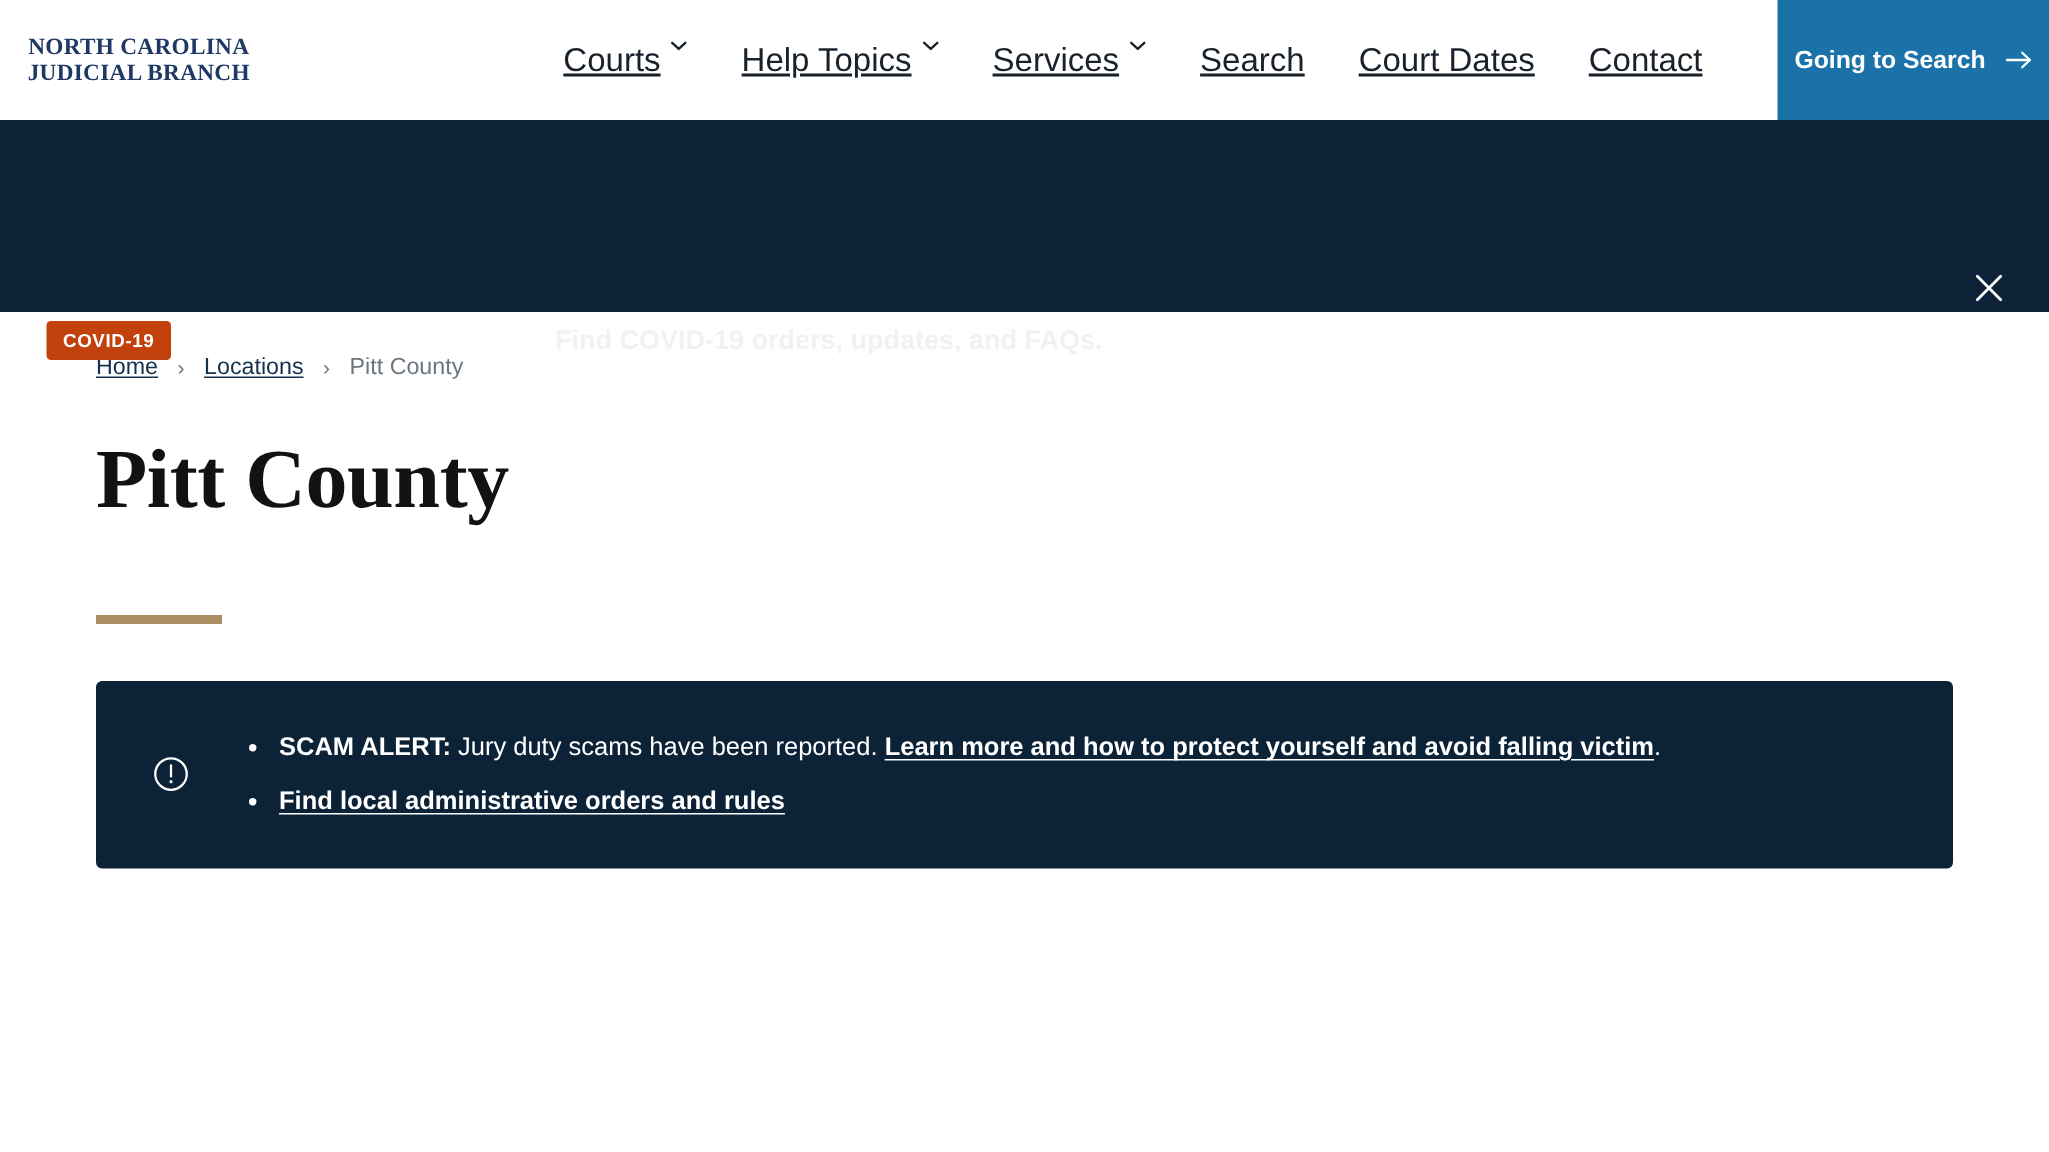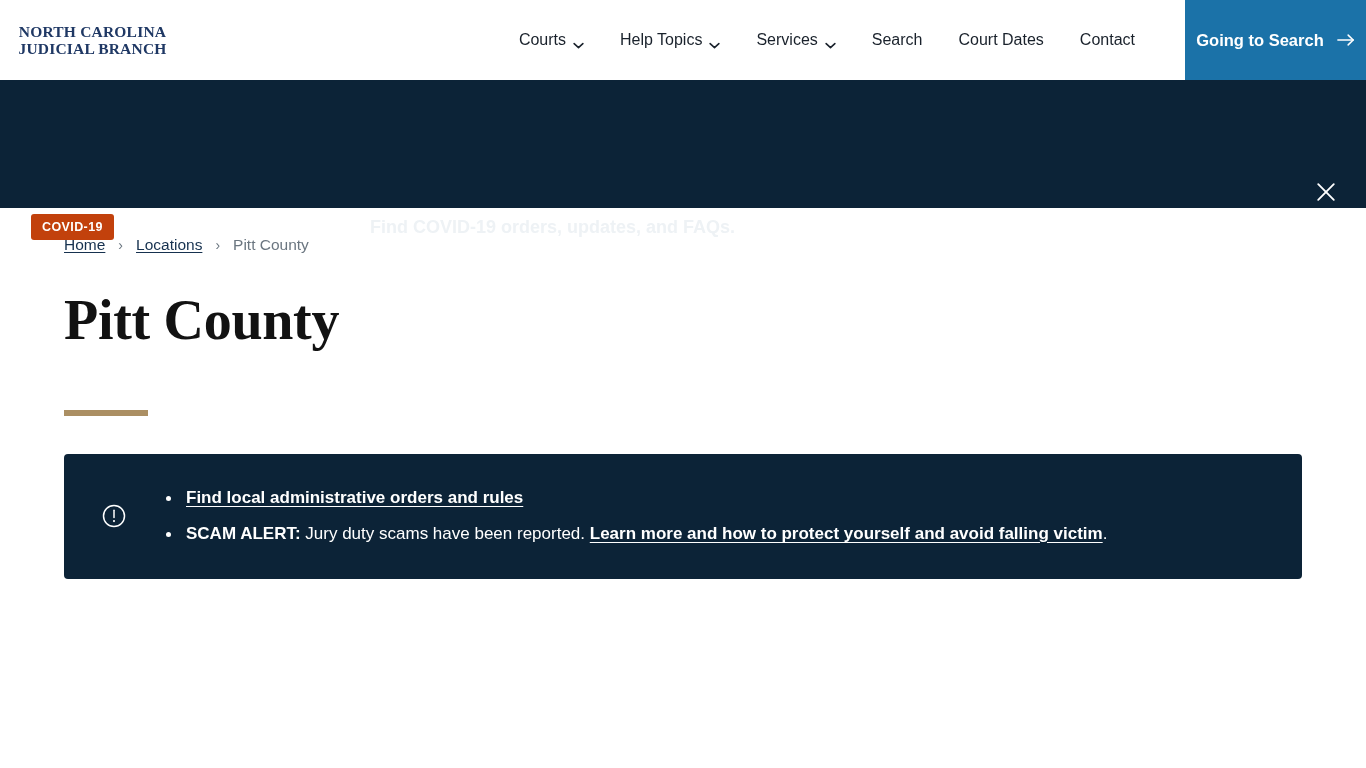--- a/index.html
+++ b/index.html
@@ -63,27 +63,28 @@
   .mainnav {
     flex: 1 1 auto;
     display: flex;
     align-items: center;
     justify-content: flex-end;
     gap: 0px;
     padding-right: 32px;
   }
   .navitem {
     display: flex;
-    align-items: flex-end;
+    align-items: flex-start;
     gap: 7px;
-    font-size: 16px;
+    font-size: 22px;
     color: #19212b;
     padding: 0 18px;
     cursor: pointer;
     white-space: nowrap;
+    text-decoration: underline;
   }
   .caret { width: 11px; height: 7px; display: block; }
 
   .gtc {
     width: 181px;
     flex: 0 0 auto;
     background: #1b72a8;
     display: flex;
     align-items: center;
     justify-content: center;
@@ -359,25 +360,25 @@
           <line x1="13" y1="7.2" x2="13" y2="14.6" stroke-linecap="round"></line>
           <circle cx="13" cy="18.1" r="1.05" fill="#ffffff" stroke="none"></circle>
         </svg>
       </span>
     </div>
 
     <div class="alert-body">
       <ul class="alert-list">
 
         <li>
+          <span class="alert-strong">SCAM ALERT:</span><span class="alert-plain"> Jury duty scams have been reported. </span><span class="alert-link">Learn more and how to protect yourself and avoid falling victim</span><span class="alert-plain">.</span>
+        </li>
+
+        <li>
           <span class="alert-link">Find local administrative orders and rules</span>
         </li>
 
-        <li>
-          <span class="alert-strong">SCAM ALERT:</span><span class="alert-plain"> Jury duty scams have been reported. </span><span class="alert-link">Learn more and how to protect yourself and avoid falling victim</span><span class="alert-plain">.</span>
-        </li>
-
       </ul>
     </div>
 
   </div>
 
 </div>
 
 </body></html>

